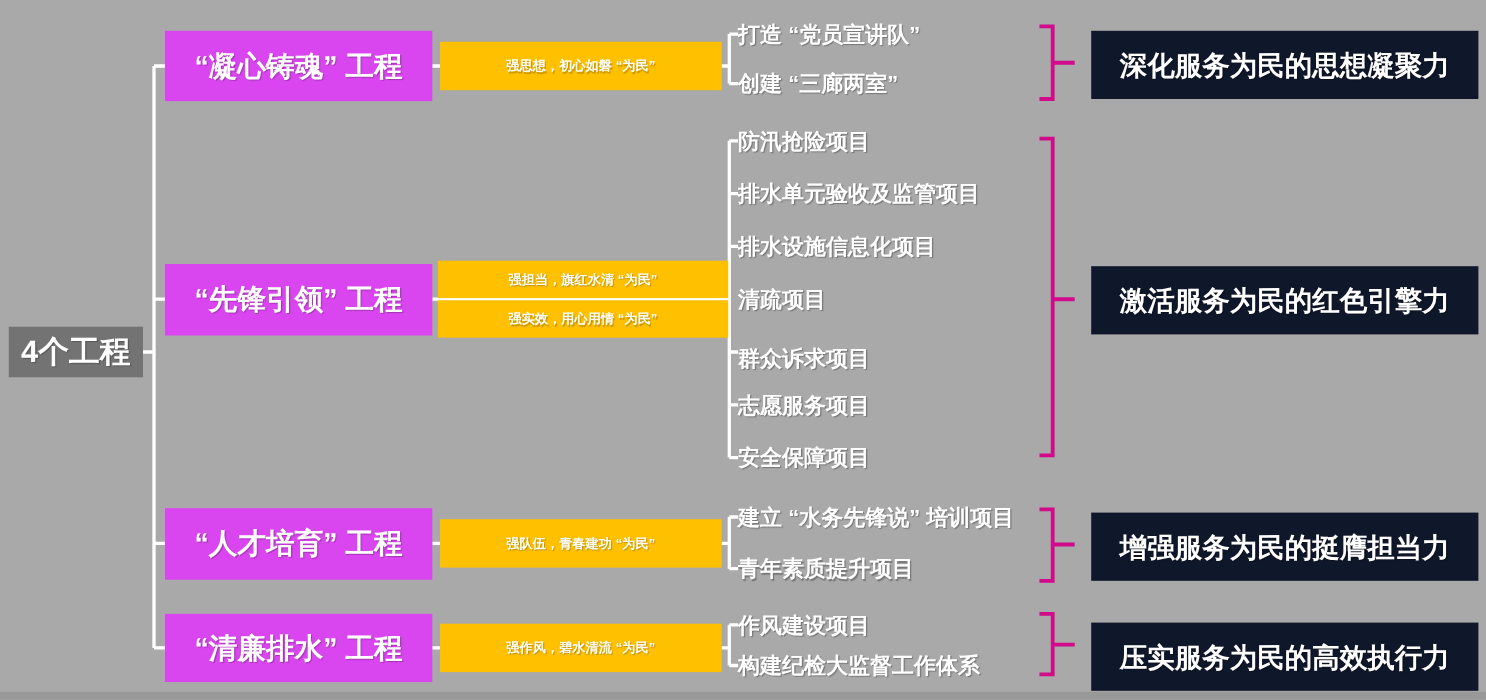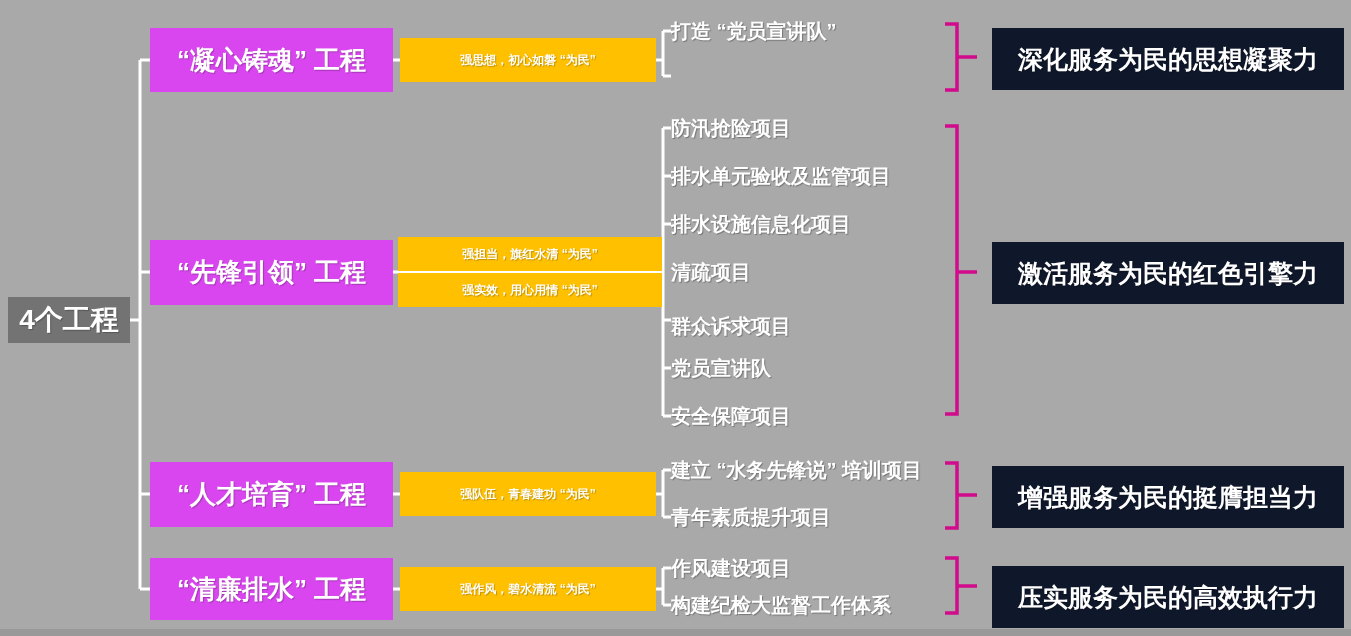--- a/index.html
+++ b/index.html
@@ -69,31 +69,32 @@
     <path class="mline" d="M945 126 H957 V414 H945 M957 272 H977" stroke="#d20a8c"></path>
     <path class="mline" d="M945 463 H957 V528 H945 M957 495 H977" stroke="#d20a8c"></path>
     <path class="mline" d="M945 558 H957 V613 H945 M957 586 H977" stroke="#d20a8c"></path>
   </svg>
 
   <div class="node magenta-box root-box">4个工程</div>
 
   <div class="node blue-box" style="top:28px;height:64px;">“凝心铸魂” 工程</div>
   <div class="node yellow-box" style="left:400px;top:38px;width:256px;height:44px;">强思想，初心如磐 “为民”</div>
   <div class="item" style="top:16px;">打造 “党员宣讲队”</div>
+  <div class="item" style="top:61px;">创建 “三廊两室”</div>
   <div class="node outcome-box" style="top:28px;">深化服务为民的思想凝聚力</div>
 
   <div class="node blue-box" style="top:240px;height:65px;">“先锋引领” 工程</div>
   <div class="node yellow-box" style="left:398px;top:237px;width:264px;height:34px;">强担当，旗红水清 “为民”</div>
   <div class="node yellow-box" style="left:398px;top:273px;width:264px;height:34px;">强实效，用心用情 “为民”</div>
   <div class="item" style="top:113px;">防汛抢险项目</div>
   <div class="item" style="top:161px;">排水单元验收及监管项目</div>
   <div class="item" style="top:209px;">排水设施信息化项目</div>
   <div class="item" style="top:257px;">清疏项目</div>
   <div class="item" style="top:311px;">群众诉求项目</div>
-  <div class="item" style="top:353px;">党员宣讲队</div>
+  <div class="item" style="top:353px;">志愿服务项目</div>
   <div class="item" style="top:401px;">安全保障项目</div>
   <div class="node outcome-box" style="top:242px;">激活服务为民的红色引擎力</div>
 
   <div class="node blue-box" style="top:462px;height:65px;">“人才培育” 工程</div>
   <div class="node yellow-box" style="left:400px;top:472px;width:256px;height:44px;">强队伍，青春建功 “为民”</div>
   <div class="item" style="top:455px;">建立 “水务先锋说” 培训项目</div>
   <div class="item" style="top:502px;">青年素质提升项目</div>
   <div class="node outcome-box" style="top:466px;">增强服务为民的挺膺担当力</div>
 
   <div class="node blue-box" style="top:558px;height:62px;">“清廉排水” 工程</div>

